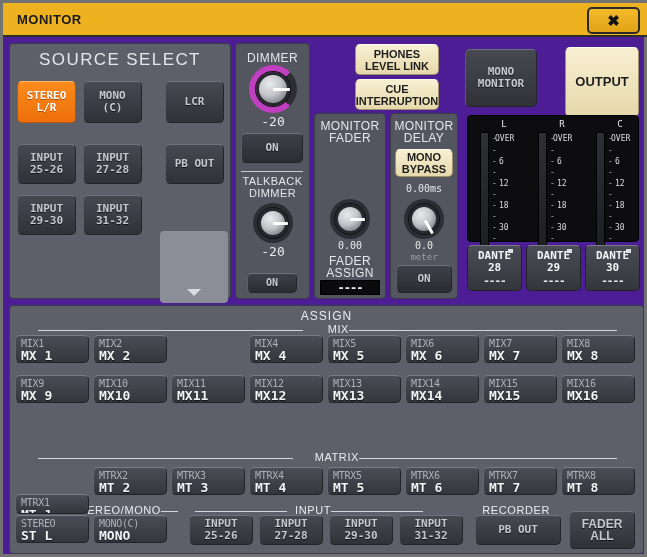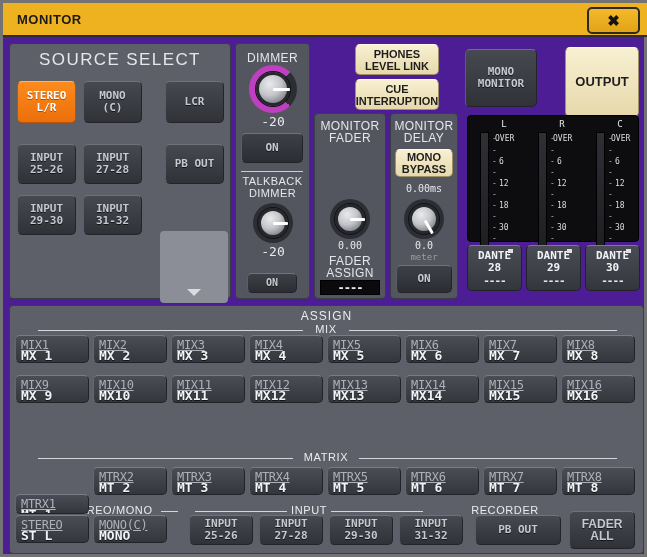--- a/index.html
+++ b/index.html
@@ -109,24 +109,23 @@
     background: linear-gradient(#4a4d55,#34363c);
     border: 1px solid #212328;
     border-top-color: #787c85;
     border-left-color: #63666e;
     border-radius: 5px;
     cursor: pointer;
     overflow: hidden;
   }
   .abtn .cap {
     position: absolute; left: 5px; top: 2px;
-    font-size: 12px; color: #aeb1b8;
+    font-size: 10px; color: #aeb1b8;
     font-family: "DejaVu Sans Mono", monospace;
     letter-spacing: -0.3px;
-    text-decoration: underline;
   }
   .abtn .val {
     position: absolute; left: 5px; top: 12px;
     font-size: 13px; color: #f2f3f5; font-weight: bold;
     font-family: "DejaVu Sans Mono", monospace;
     letter-spacing: 0px;
     text-shadow: 0 1px 0 #15161a;
   }
 
   
@@ -240,21 +239,21 @@
     font-family: "Liberation Sans", sans-serif;
   }
   .sec-rule {
     position: absolute; height: 1px; background: #d3d6db;
   }
   .sec-name {
     position: absolute;
     color: #e9ebee; font-size: 11px;
     font-family: "Liberation Sans", sans-serif;
     letter-spacing: .6px;
-    text-align: center;
+    text-align: right;
   }
 
   .fa-box {
     position: absolute;
     background: #0b0b0d;
     border: 1px solid #000;
     color: #e6e8eb;
     font-family: "DejaVu Sans Mono", monospace;
     font-size: 12px; font-weight: bold;
     display: flex; align-items: center; justify-content: center;
@@ -498,24 +497,20 @@
   </div>
 
   <div class="abtn" style="left:12px; top:332px; width:74px; height:28px;">
     <div class="cap">MIX1</div>
     <div class="val">MX 1</div>
     </div>
   <div class="abtn" style="left:90px; top:332px; width:74px; height:28px;">
     <div class="cap">MIX2</div>
     <div class="val">MX 2</div>
     </div>
-  <div class="abtn" style="left:168px; top:332px; width:74px; height:28px;">
-    <div class="cap">MIX3</div>
-    <div class="val">MX 3</div>
-    </div>
   <div class="abtn" style="left:246px; top:332px; width:74px; height:28px;">
     <div class="cap">MIX4</div>
     <div class="val">MX 4</div>
     </div>
   <div class="abtn" style="left:324px; top:332px; width:74px; height:28px;">
     <div class="cap">MIX5</div>
     <div class="val">MX 5</div>
     </div>
   <div class="abtn" style="left:402px; top:332px; width:74px; height:28px;">
     <div class="cap">MIX6</div>

